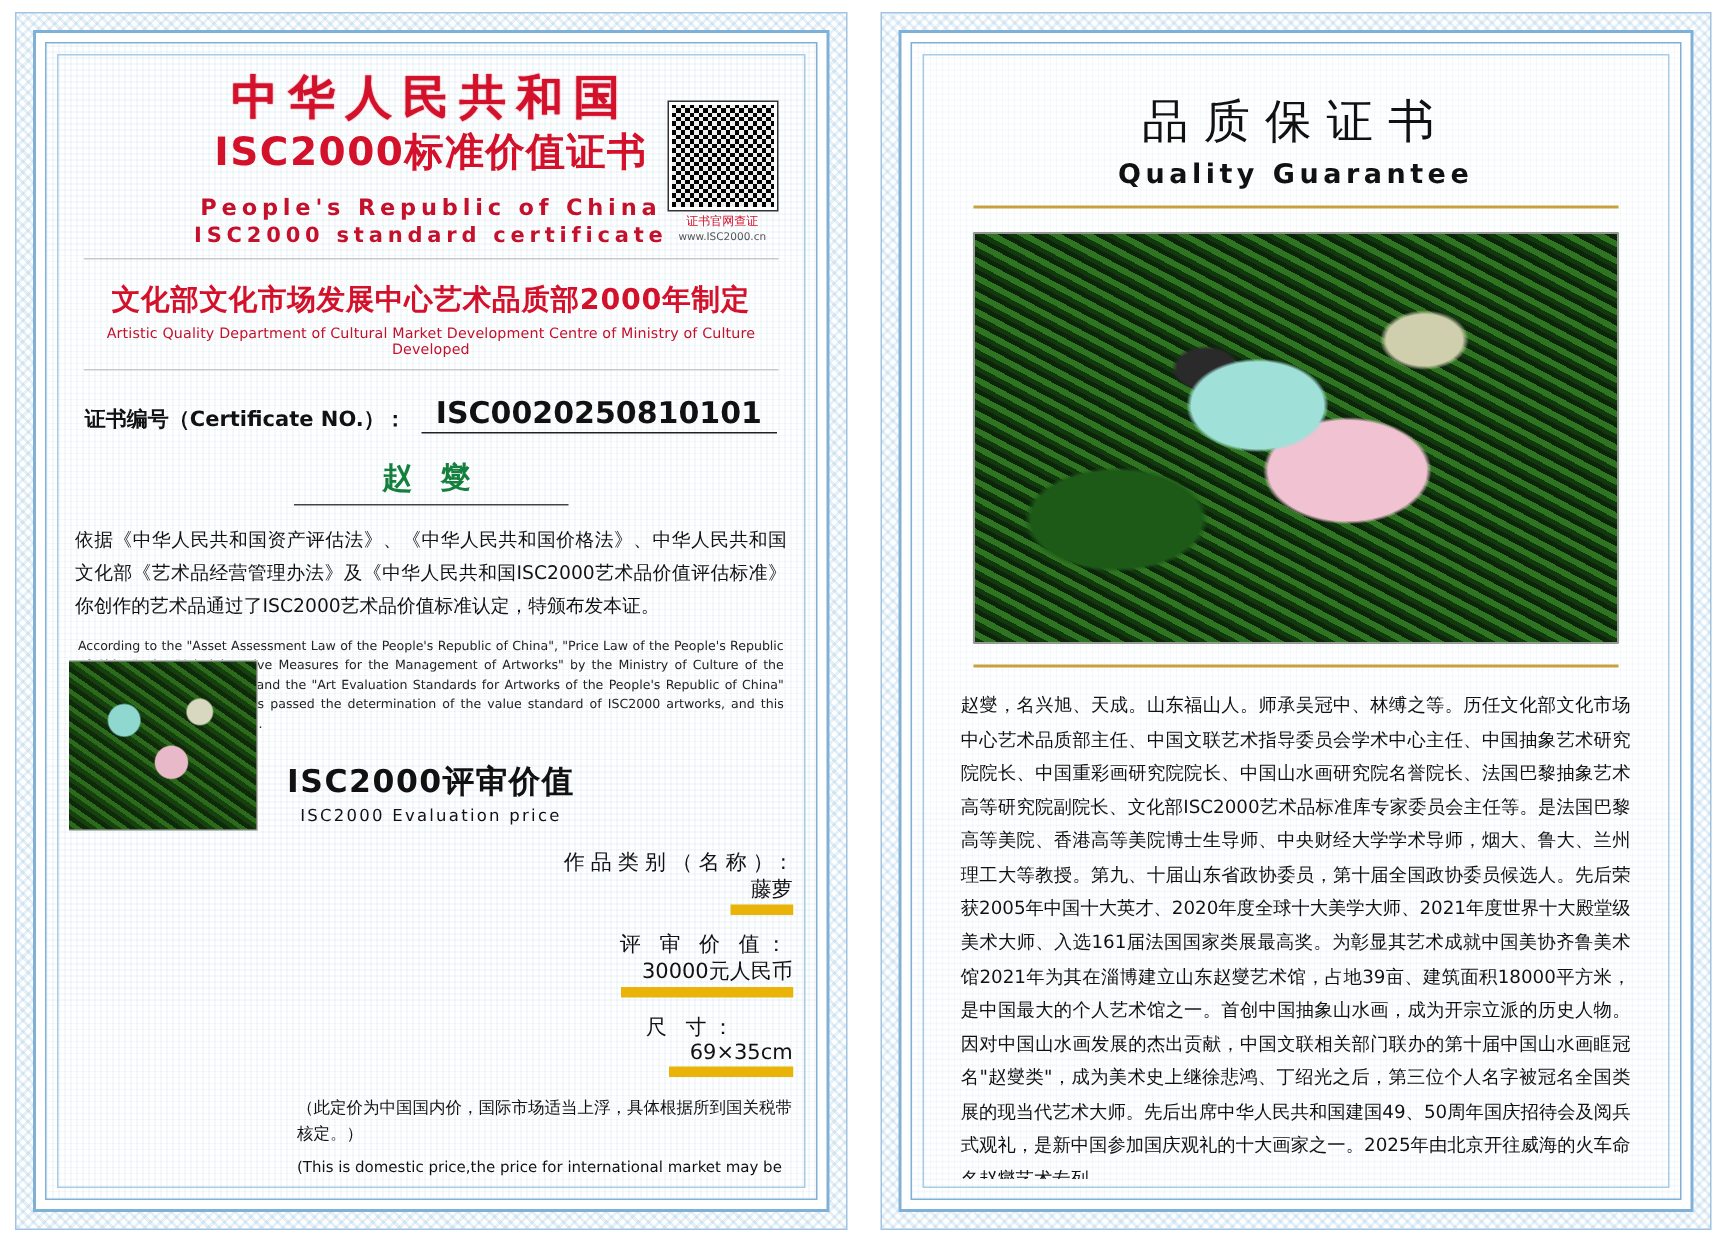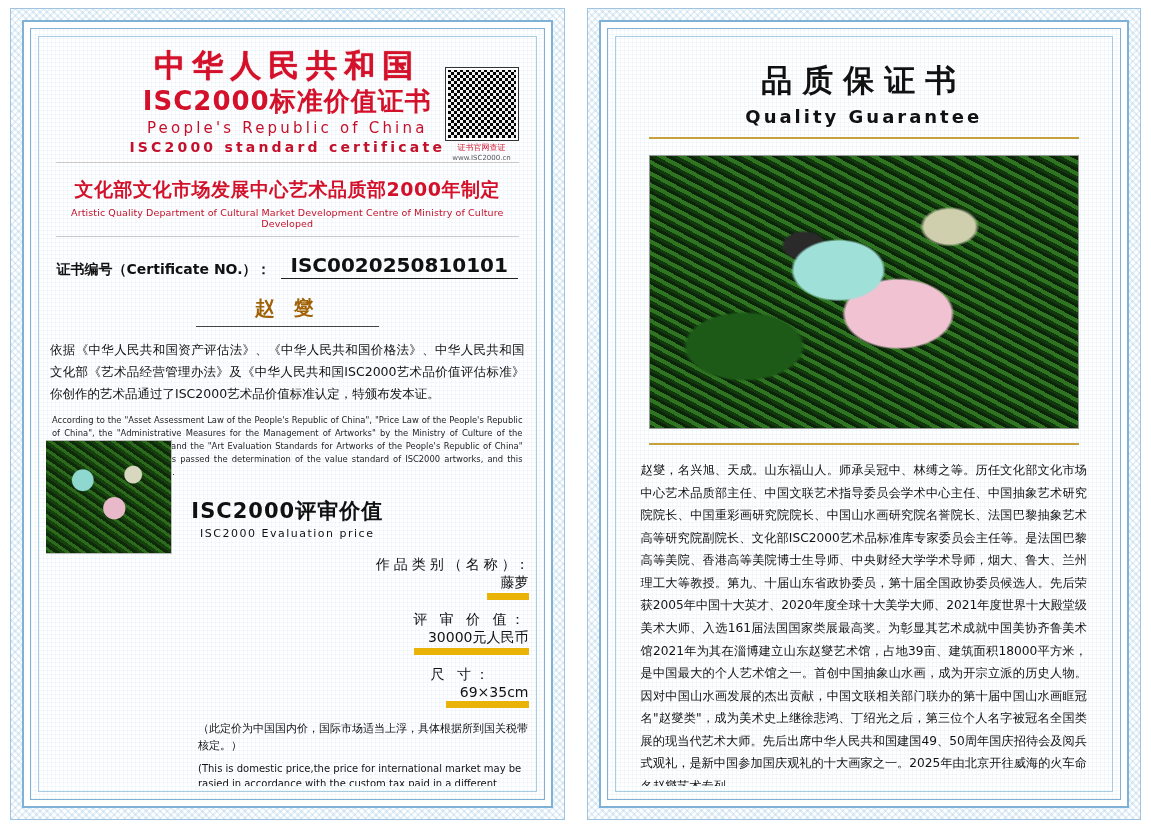--- a/index.html
+++ b/index.html
@@ -63,22 +63,22 @@
   }
   .l-title2{
     text-align:center;
     color:#d4112a;
     font-weight:bold;
     font-size:26px;
     letter-spacing:1px;
     margin-top:2px;
   }
   .l-en1{
-    text-align:center;color:#c4102a;font-weight:normal;
-    font-size:15px;letter-spacing:3.2px;margin-top:0;
+    text-align:center;color:#c4102a;font-weight:bold;
+    font-size:15px;letter-spacing:3.2px;margin-top:10px;
   }
   .l-en2{
     text-align:center;color:#c4102a;font-weight:bold;
     font-size:14px;letter-spacing:3.2px;margin-top:2px;
   }
   .l-sub-cn{
     text-align:center;color:#d4112a;font-weight:bold;
     font-size:19px;letter-spacing:.5px;margin-top:14px;
   }
   .l-sub-en{
@@ -105,21 +105,21 @@
   .row-certno{
     margin-top:16px;display:flex;justify-content:center;align-items:flex-end;
     font-size:14px;color:#111;
   }
   .row-certno .lbl{font-weight:bold;}
   .row-certno .val{
     font-weight:bold;font-size:20px;margin-left:10px;
     border-bottom:1px solid #222;padding:0 10px 1px 10px;min-width:150px;text-align:center;
   }
   .name{
-    text-align:center;font-size:20px;font-weight:bold;color:#a16207;
+    text-align:center;font-size:20px;font-weight:bold;color:#15803d;
     letter-spacing:6px;margin-top:16px;
   }
   .name-rule{height:1px;background:#444;margin:4px 150px 0 150px;}
   .para-cn{
     margin-top:12px;font-size:12.5px;color:#111;line-height:1.75;text-align:justify;
     padding:0 4px;
   }
   .para-en{
     margin-top:9px;font-size:8.4px;color:#222;line-height:1.55;text-align:justify;padding:0 6px;
   }
@@ -163,21 +163,21 @@
     color:#d4112a;
     display:flex;flex-direction:column;align-items:center;justify-content:center;
     font-size:11px;line-height:1.5;font-weight:bold;
     opacity:.92;
   }
   .stamp-ring{
     position:absolute;inset:6px;border:1px solid #d4112a;border-radius:50%;
   }
   
   .r-title{
-    text-align:center;font-size:31px;font-weight:bold;color:#111;letter-spacing:10px;margin-top:18px;
+    text-align:center;font-size:31px;font-weight:normal;color:#111;letter-spacing:10px;margin-top:18px;
   }
   .r-title-en{
     text-align:center;font-size:18px;font-weight:bold;color:#111;letter-spacing:3px;margin-top:4px;
   }
   .r-rule{height:2px;background:#c7a23c;margin:10px 26px 0 26px;}
   .art{
     margin:16px auto 0 auto;width:428px;height:272px;border:1px solid #999;
     background:
       radial-gradient(ellipse at 44% 42%,#9fe0d8 0 13%,rgba(0,0,0,0) 14%),
       radial-gradient(ellipse at 58% 58%,#f0c2d2 0 15%,rgba(0,0,0,0) 16%),

